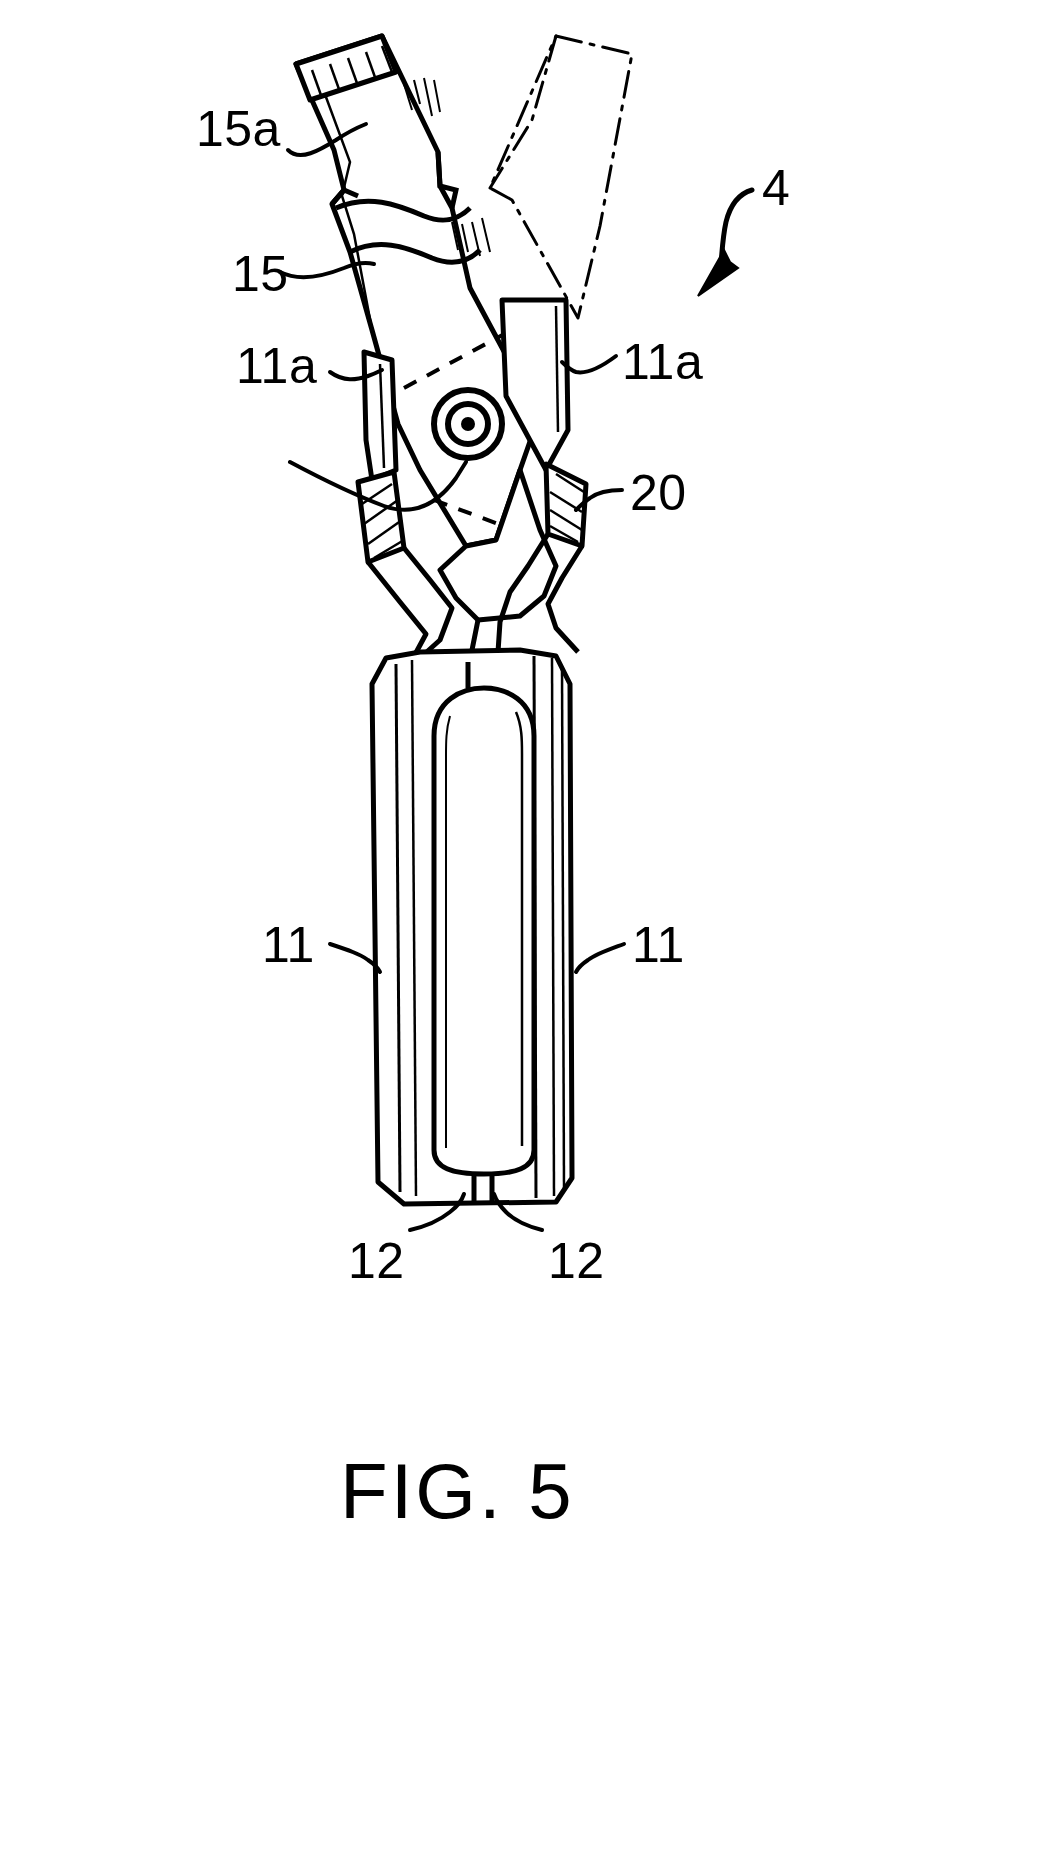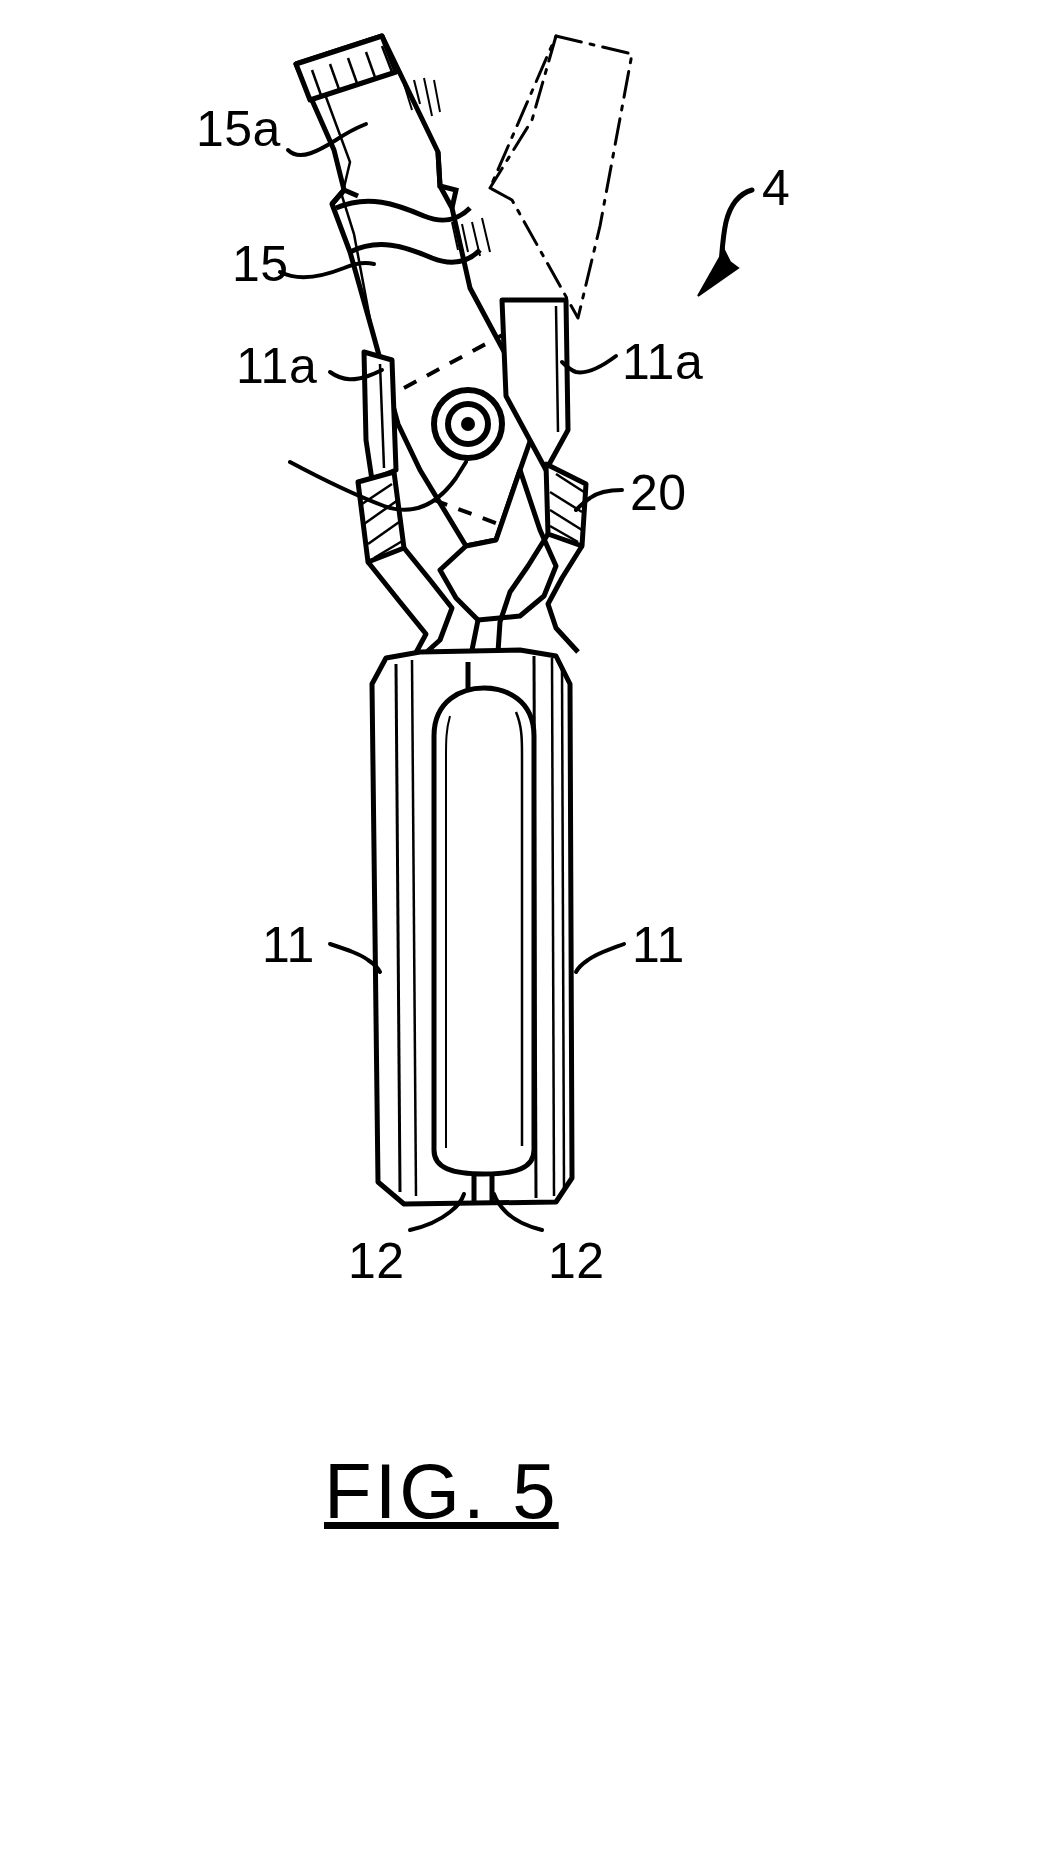--- a/index.html
+++ b/index.html
@@ -232,32 +232,32 @@
       <path d="M 752 190 C 738 194 730 206 726 222 C 722 240 722 258 720 272"></path>
       <polygon points="698,296 738,268 730,262 724,250" fill="#000" stroke="#000" stroke-width="2"></polygon>
     </g>
 
   </svg>
 
   <div class="ref-label" style="left:196px; top:104px;">15a</div>
 
   <div class="ref-label" style="left:762px; top:163px;">4</div>
 
-  <div class="ref-label" style="left:232px; top:239px;text-align:right;">15</div>
+  <div class="ref-label" style="left:232px; top:249px;text-align:right;">15</div>
 
   <div class="ref-label" style="left:236px; top:341px;">11a</div>
 
   <div class="ref-label" style="left:622px; top:337px;">11a</div>
 
 
   <div class="ref-label" style="left:630px; top:468px;">20</div>
 
   <div class="ref-label" style="left:262px; top:920px;">11</div>
 
   <div class="ref-label" style="left:632px; top:920px;">11</div>
 
   <div class="ref-label" style="left:348px; top:1236px;">12</div>
 
   <div class="ref-label" style="left:548px; top:1236px;">12</div>
 
-  <div class="fig-caption" style="left:324px; top:1452px;text-decoration:underline;">FIG. 5</div>
+  <div class="fig-caption" style="left:340px; top:1452px;">FIG. 5</div>
 
 </div>
 
 </body></html>

